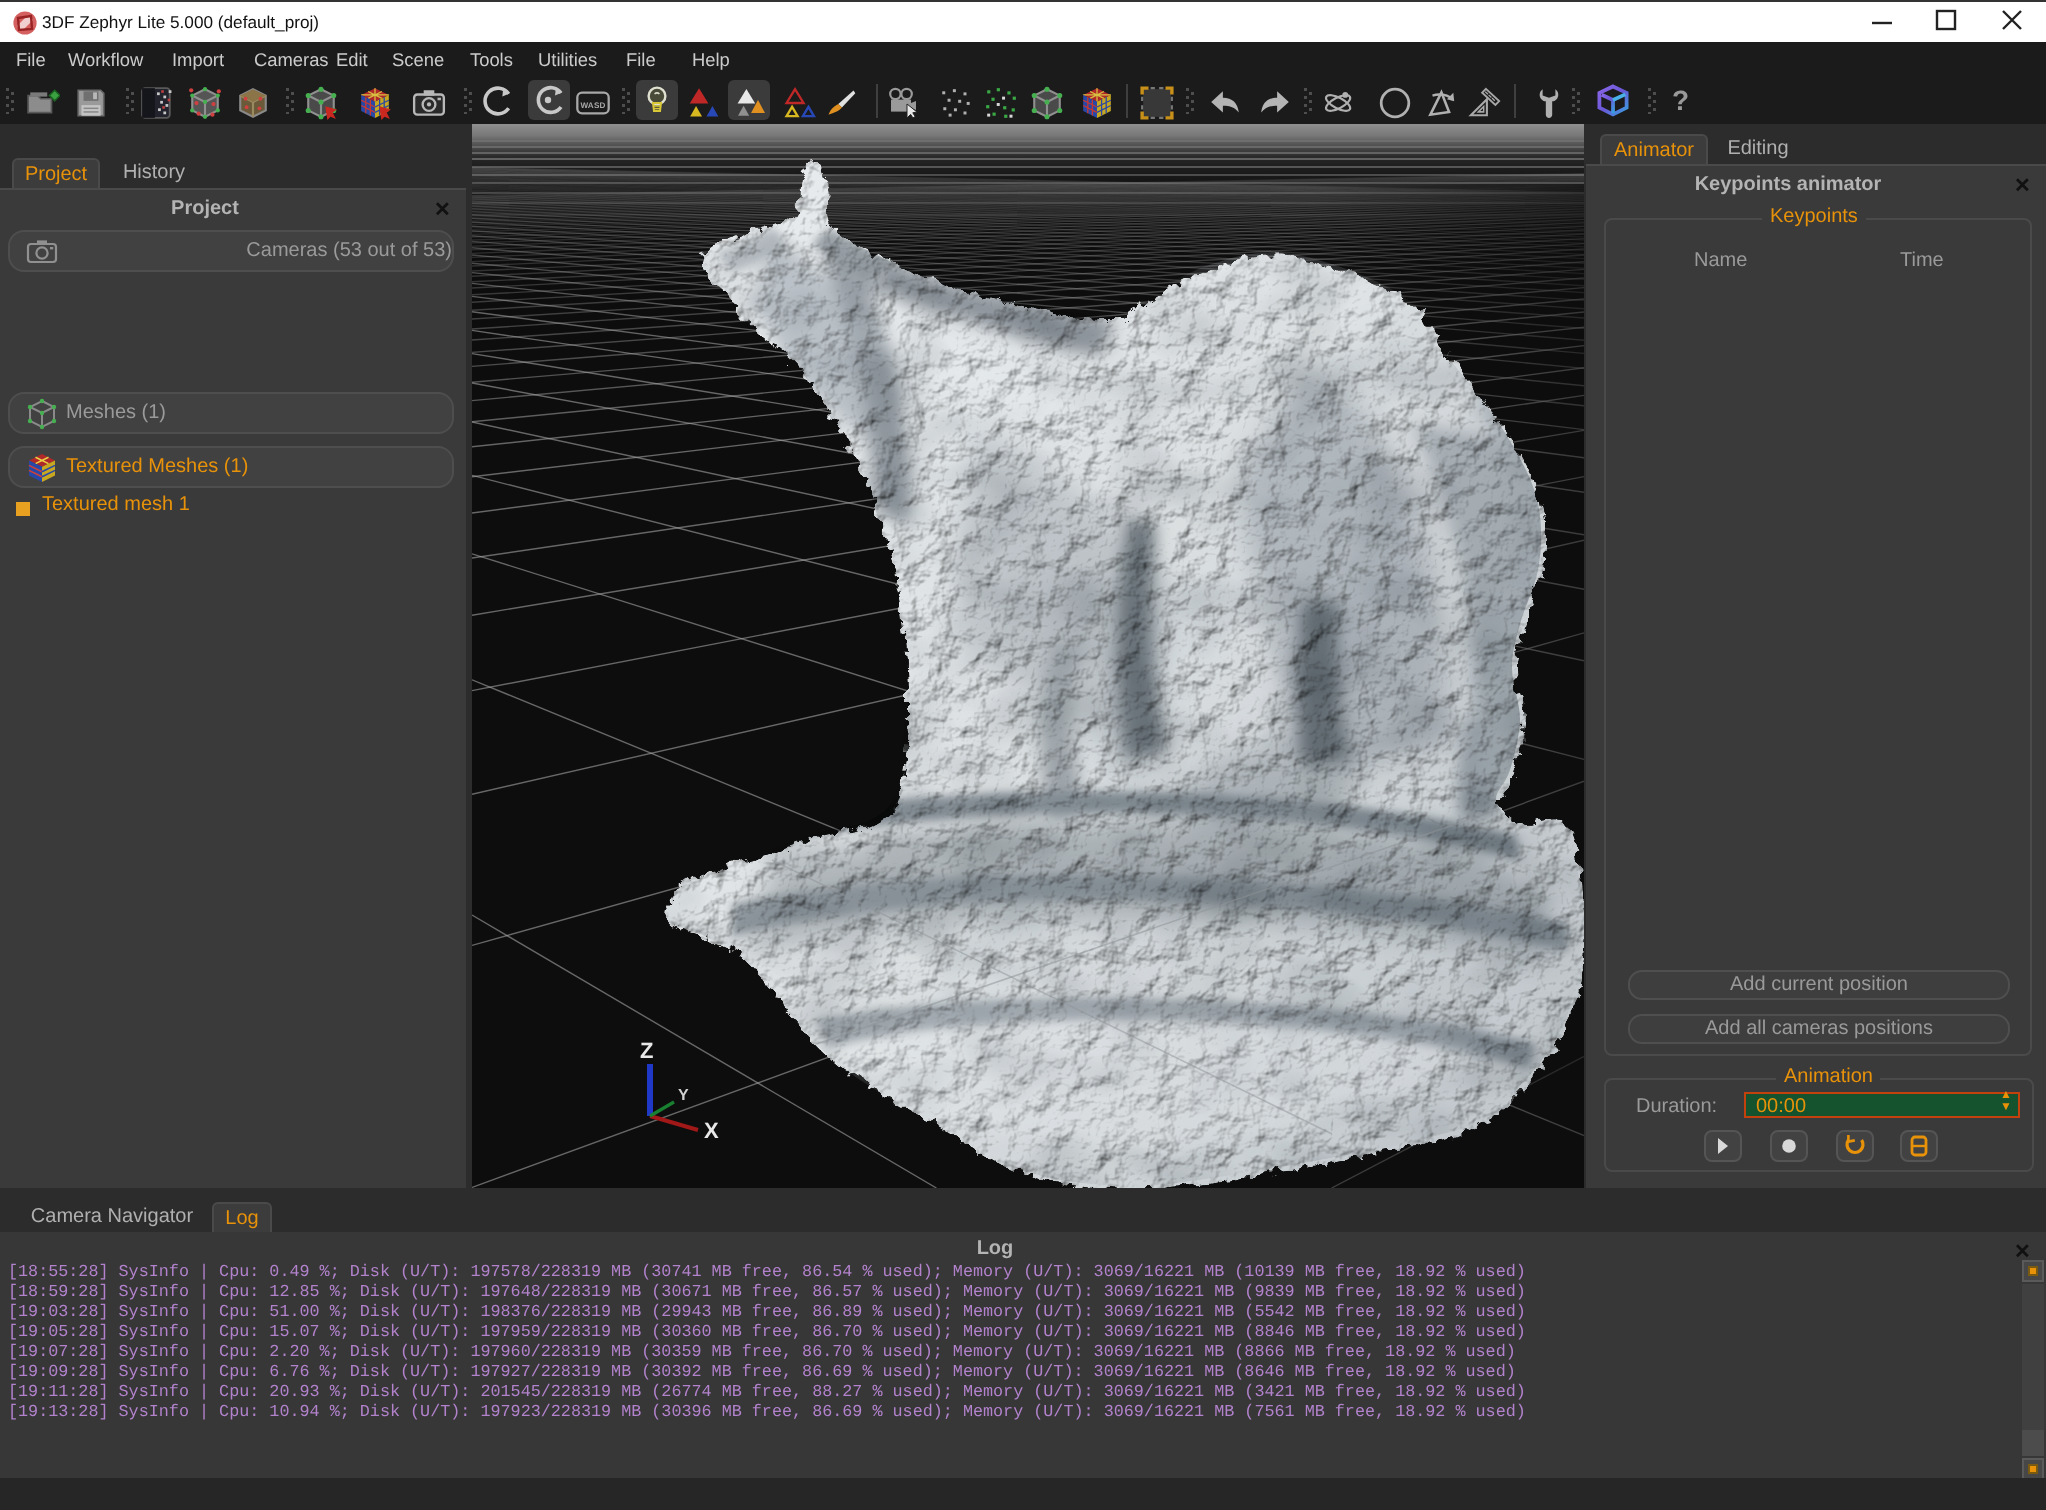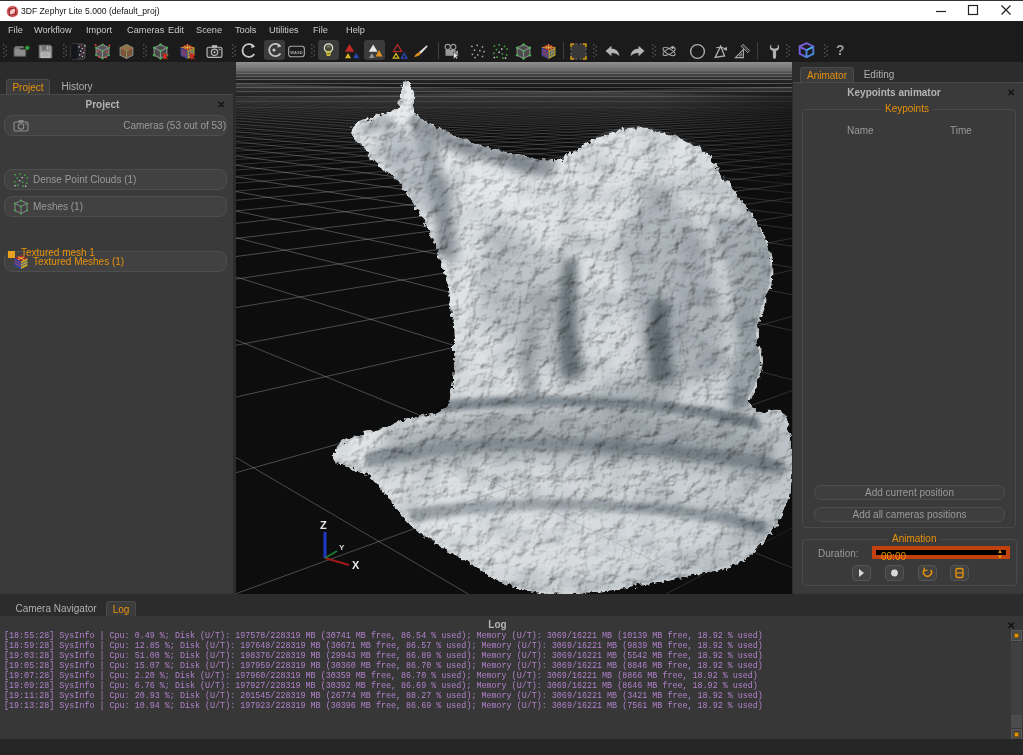--- a/index.html
+++ b/index.html
@@ -430,54 +430,34 @@
   <div class="tab" style="left:53px;width:48px;">History</div>
   <div style="position:absolute;left:0;top:20px;width:233px;height:512px;background:#3a3a3a;border-top:1px solid #4a4a4a;">
    <div class="phead" style="position:absolute;left:0;top:4px;width:205px;">Project</div>
    <div class="pclose" style="left:217px;top:4px;">✕</div>
    <div class="lbtn" style="top:20px;text-align:right;"><svg class="lbi" width="17" height="16" viewBox="0 0 17 16">
             <rect x="1" y="4" width="14" height="9" rx="1.5" fill="none" stroke="#909090" stroke-width="1.1"></rect>
             <rect x="5.5" y="2.2" width="5" height="2.2" fill="#909090"></rect>
             <circle cx="8" cy="8.5" r="2.8" fill="none" stroke="#909090" stroke-width="1.1"></circle>
             <rect x="12" y="5.5" width="1.6" height="1.2" fill="#909090"></rect>
           </svg>Cameras (53 out of 53)</div>
-   <div class="lbtn" style="top:74px;"><svg class="lbi" width="16" height="16">
-            <g fill="#3aa845">
-              <rect x="1.5" y="2" width="1.5" height="1.5"></rect>
-              <rect x="6" y="1" width="1.5" height="1.5"></rect>
-              <rect x="11" y="2.5" width="1.5" height="1.5"></rect>
-              <rect x="3.5" y="5.5" width="1.5" height="1.5"></rect>
-              <rect x="13.5" y="5" width="1.5" height="1.5"></rect>
-              <rect x="1" y="9" width="1.5" height="1.5"></rect>
-              <rect x="9" y="9.5" width="1.5" height="1.5"></rect>
-              <rect x="13" y="10.5" width="1.5" height="1.5"></rect>
-              <rect x="4" y="12.5" width="1.5" height="1.5"></rect>
-              <rect x="9.5" y="13.5" width="1.5" height="1.5"></rect>
-            </g>
-            <g fill="#d8d8d8">
-              <rect x="8.5" y="5" width="1.3" height="1.3"></rect>
-              <rect x="6" y="8" width="1.3" height="1.3"></rect>
-              <rect x="12" y="13.5" width="1.3" height="1.3"></rect>
-              <rect x="1.5" y="13" width="1.3" height="1.3"></rect>
-            </g>
-          </svg>Dense Point Clouds (1)</div>
    <div class="lbtn" style="top:101px;"><svg class="lbi" width="16" height="16" viewBox="0 0 16 16">
             <path d="M8 1.5 L14 4.5 L14 11.5 L8 14.5 L2 11.5 L2 4.5 Z" fill="none" stroke="#8a8a8a" stroke-width="1"></path>
             <path d="M2 4.5 L8 7.5 L14 4.5 M8 7.5 L8 14.5" fill="none" stroke="#8a8a8a" stroke-width="1"></path>
             <g fill="#46b050">
               <circle cx="8" cy="1.5" r="1.1"></circle>
               <circle cx="14" cy="4.5" r="1.1"></circle>
               <circle cx="2" cy="4.5" r="1.1"></circle>
               <circle cx="8" cy="7.5" r="1.1"></circle>
               <circle cx="14" cy="11.5" r="1.1"></circle>
               <circle cx="2" cy="11.5" r="1.1"></circle>
               <circle cx="8" cy="14.5" r="1.1"></circle>
             </g>
           </svg>Meshes (1)</div>
-   <div class="lbtn" style="top:128px;color:#e8920a;margin-top:28px;"><svg class="lbi" width="16" height="16" viewBox="0 0 16 16">
+   <div class="lbtn" style="top:128px;color:#e8920a;"><svg class="lbi" width="16" height="16" viewBox="0 0 16 16">
             <path d="M8 1 L14.5 4.2 L8 7.4 L1.5 4.2 Z" fill="#b02828"></path>
             <path d="M4.75 2.6 L11.25 5.8 M11.25 2.6 L4.75 5.8" stroke="#e8d048" stroke-width="0.8" fill="none"></path>
             <path d="M1.5 4.2 L8 7.4 L8 15 L1.5 11.8 Z" fill="#2848a8"></path>
             <path d="M1.5 6.7 L8 9.9 M1.5 9.2 L8 12.4" stroke="#d04038" stroke-width="0.8"></path>
             <path d="M14.5 4.2 L8 7.4 L8 15 L14.5 11.8 Z" fill="#c8a820"></path>
             <path d="M14.5 6.7 L8 9.9 M14.5 9.2 L8 12.4" stroke="#2848a8" stroke-width="0.8"></path>
           </svg>Textured Meshes (1)</div>
    <div style="position:absolute;left:8px;top:156px;width:7px;height:7px;background:#e8a020;"></div>
    <div style="position:absolute;left:21px;top:152px;font-size:10px;color:#e8920a;">Textured mesh 1</div>
   </div>
@@ -744,21 +724,21 @@
    <div class="gbox" style="left:9px;top:26px;width:214px;height:419px;">
     <div class="glabel" style="left:78px;">Keypoints</div>
     <div style="position:absolute;left:44px;top:15px;font-size:10px;color:#9a9a9a;">Name</div>
     <div style="position:absolute;left:147px;top:15px;font-size:10px;color:#9a9a9a;">Time</div>
     <div class="pbtn" style="left:11px;top:375px;width:191px;height:15px;line-height:14px;">Add current position</div>
     <div class="pbtn" style="left:11px;top:397px;width:191px;height:15px;line-height:14px;">Add all cameras positions</div>
    </div>
    <div class="gbox" style="left:9px;top:456px;width:215px;height:47px;">
     <div class="glabel" style="left:85px;">Animation</div>
     <div style="position:absolute;left:15px;top:8px;font-size:10px;color:#9a9a9a;">Duration:</div>
-    <div style="position:absolute;left:69px;top:6px;width:138px;height:13px;background:#000000;border:4px solid #c2410c;">
+    <div style="position:absolute;left:69px;top:6px;width:138px;height:13px;background:#14532d;border:1px solid #c2410c;">
      <span style="position:absolute;left:5px;top:1px;font-size:10px;color:#e8920a;">00:00</span>
      <span style="position:absolute;right:3px;top:-2px;font-size:6px;color:#e8920a;">▲<br>▼</span>
     </div>
     <div class="pbtn sq" style="left:49px;top:25px;width:19px;height:16px;"><svg width="17" height="14">
               <path d="M6 3 L11 7 L6 11 Z" fill="#d8d8d8"></path>
             </svg></div>
     <div class="pbtn sq" style="left:82px;top:25px;width:19px;height:16px;"><svg width="17" height="14">
               <circle cx="8.5" cy="7" r="3.4" fill="#d8d8d8"></circle>
             </svg></div>
     <div class="pbtn sq" style="left:115px;top:25px;width:19px;height:16px;"><svg width="17" height="14">

